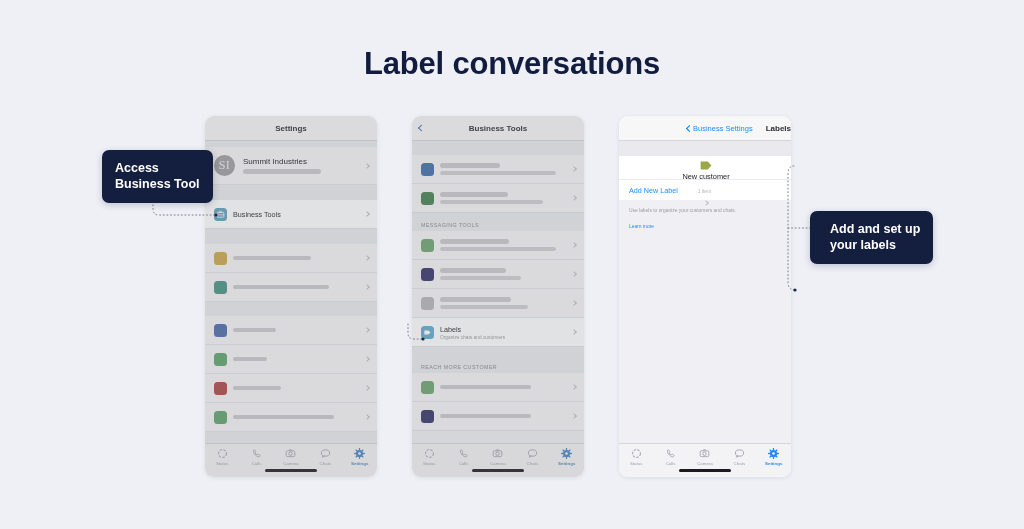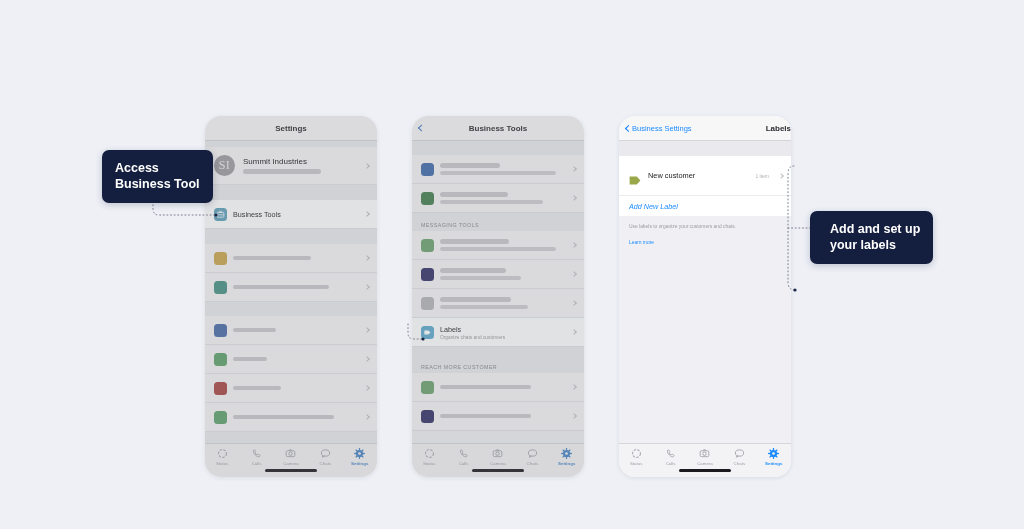--- a/index.html
+++ b/index.html
@@ -17,21 +17,21 @@
     text-align: center;
     font-size: 31px; font-weight: bold; color: #121c3e;
     letter-spacing: -0.2px;
   }
 
   
   .phone {
     position: absolute; top: 116px;
     width: 172px; height: 361px;
     background: #ffffff;
-    border-radius: 16px;
+    border-radius: 9px;
     overflow: hidden;
     box-shadow: 0 1px 4px rgba(30,40,70,0.10);
   }
   #phone1 { left: 205px; }
   #phone2 { left: 412px; }
   #phone3 { left: 619px; }
 
   .dim { filter: saturate(0.55) brightness(0.97); }
   .dim::after {
     content: ""; position: absolute; inset: 0;
@@ -119,27 +119,27 @@
   .home-ind {
     position: absolute; left: 50%; transform: translateX(-50%);
     bottom: 5px; width: 52px; height: 2.6px; border-radius: 2px; background: #1b1b1f;
     z-index: 25;
   }
 
   
   .labels-card { background: #ffffff; }
   .label-row {
     display: flex; align-items: center; gap: 7px;
-    height: 40px; padding: 0 8px 0 10px;
-    background: #ffffff; border-bottom: 0.5px solid #ebebef;
+    height: 24px; padding: 0 8px 0 10px;
+    background: #ffffff; border-bottom: 0.5px solid #ebebef; flex-direction: column;
   }
   .label-name { font-size: 7.4px; color: #1b1b20; flex: 1 1 auto; }
   .label-count { font-size: 5px; color: #b2b2ba; margin-right: 3px; }
   .addnew { height: 20px; display: flex; align-items: center; padding: 0 10px; background: #ffffff; }
-  .addnew span { font-size: 7.2px; color: #1d8cff; font-style: italic; }
+  .addnew span { font-size: 7.2px; color: #1d8cff; }
   .foot-note { padding: 7px 10px 0; }
   .foot-note p { font-size: 4.9px; color: #9b9ba2; line-height: 1.5; }
   .foot-note a { font-size: 4.9px; color: #1d8cff; text-decoration: none; }
 
   
   .callout {
     position: absolute; z-index: 60;
     background: #141f3f; color: #ffffff;
     border-radius: 7px;
     font-size: 12.5px; font-weight: bold; line-height: 1.25;
@@ -153,20 +153,21 @@
 
   
   .conn { position: absolute; z-index: 30; }
   .conn svg { display: block; overflow: visible; }
 </style>
 </head>
 <body>
 
 <div class="stage">
 
+  <div class="page-title">Label conversations</div>
 
   <div class="phone dim" id="phone1">
     <div class="bgfill"></div>
 
     <div class="navbar">
       <span class="nav-title">Settings</span>
     </div>
 
     <div class="scroll">
       <div style="height:6px;background:#e9e9ee"></div>
@@ -465,21 +466,21 @@
           </span>
           <span class="tab-label">Settings</span>
         </div>
       </div>
     <div class="home-ind"></div>
   </div>
 
   <div class="phone" id="phone3">
     <div class="bgfill"></div>
 
-    <div class="navbar" style="justify-content:space-between;padding-left:7px">
+    <div class="navbar" style="justify-content:flex-end;padding-left:7px">
       <span class="nav-back" style="position:static;transform:none">
         <span class="chev-back"></span>
         <span class="nav-back-label">Business Settings</span>
       </span>
       <span class="nav-title" style="margin-left:13px">Labels</span>
     </div>
 
     <div class="scroll">
       <div style="height:15px;background:#e9e9ee"></div>
       <div class="labels-card" id="p3-labels">

